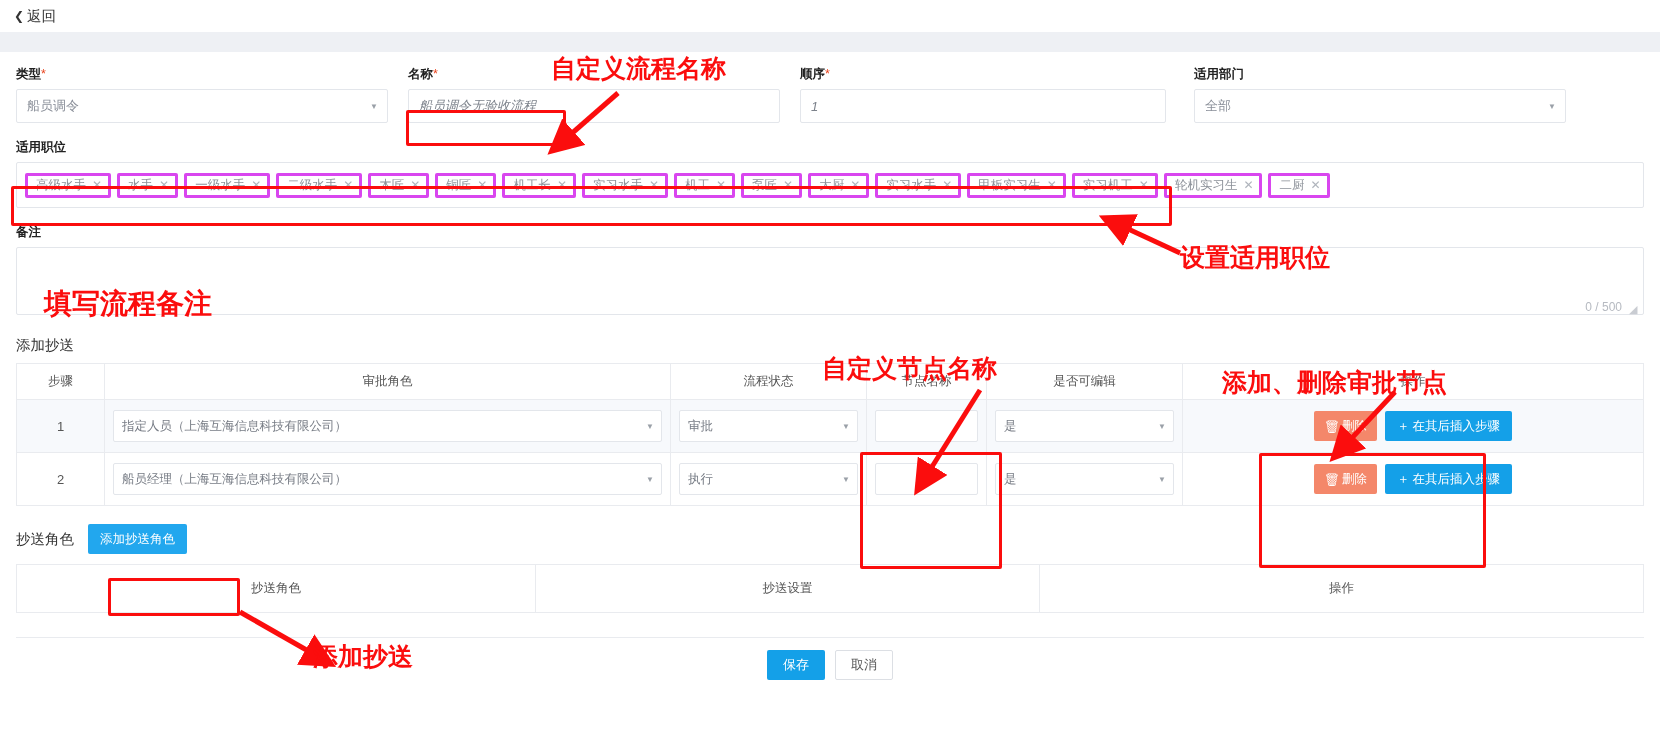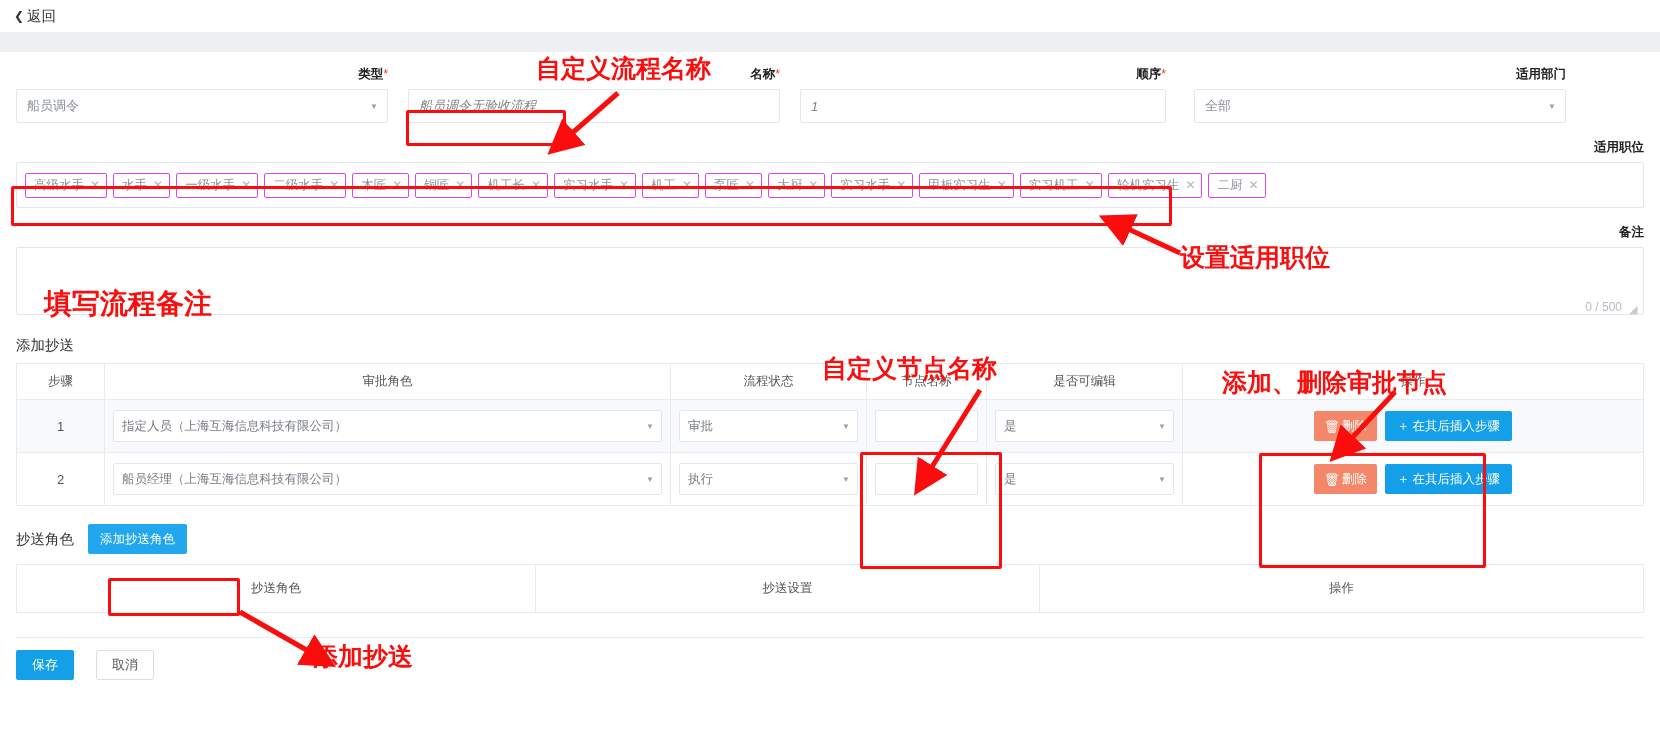--- a/index.html
+++ b/index.html
@@ -46,21 +46,20 @@
     padding: 0 16px;
     position: relative;
   }
 
   .field-label {
     font-size: 12.5px;
     font-weight: bold;
     color: #222;
     margin-bottom: 6px;
     display: block;
-    text-align: right;
   }
   .req { color: #e8421c; font-weight: normal; }
 
   .row1 {
     display: flex;
     padding-top: 14px;
   }
   .col { margin-right: 20px; }
   .col-type  { width: 372px; }
   .col-name  { width: 372px; }
@@ -99,21 +98,21 @@
     background: #fff;
     padding: 6px 8px;
     display: flex;
     flex-wrap: wrap;
     align-items: center;
     gap: 6px;
   }
   .tag {
     display: inline-flex;
     align-items: center;
-    border: 1px solid #d946ef;
+    border: 3px solid #d946ef;
     background: #fff;
     border-radius: 2px;
     padding: 2px 6px 2px 8px;
     font-size: 12.5px;
     color: #8c9199;
     height: 25px;
     white-space: nowrap;
   }
   .tag .x {
     margin-left: 6px;
@@ -260,22 +259,22 @@
     font-family: inherit;
   }
 
   
   .footer-sep {
     border-top: 1px solid #e9ebef;
     margin-top: 24px;
   }
   .footer {
     display: flex;
-    justify-content: flex-start;
-    gap: 22px;
+    justify-content: center;
+    gap: 10px;
     padding: 12px 0 0 0;
   }
   .btn-save {
     background: #14a0e8;
     color: #fff;
     border: none;
     border-radius: 2px;
     height: 30px;
     width: 58px;
     font-size: 13px;
@@ -558,19 +557,19 @@
     <line x1="1395" y1="392" x2="1350" y2="440" stroke="#fb0d0d" stroke-width="5" marker-end="url(#ah)"></line>
     <line x1="240" y1="612" x2="310" y2="652" stroke="#fb0d0d" stroke-width="5" marker-end="url(#ah)"></line>
   </svg>
 
   <div class="anno-box" style="left:406px;top:110px;width:160px;height:36px;"></div>
   <div class="anno-box" style="left:11px;top:186px;width:1161px;height:40px;"></div>
   <div class="anno-box" style="left:860px;top:452px;width:142px;height:117px;"></div>
   <div class="anno-box" style="left:1259px;top:453px;width:227px;height:115px;"></div>
   <div class="anno-box" style="left:108px;top:578px;width:132px;height:38px;"></div>
 
-  <div class="anno-text" style="left:536px;top:52px;font-size:25px;">自定义流程名称</div>
+  <div class="anno-text" style="left:551px;top:52px;font-size:25px;">自定义流程名称</div>
   <div class="anno-text" style="left:1180px;top:241px;font-size:25px;">设置适用职位</div>
   <div class="anno-text" style="left:44px;top:285px;font-size:28px;">填写流程备注</div>
   <div class="anno-text" style="left:1222px;top:366px;font-size:25px;">添加、删除审批节点</div>
   <div class="anno-text" style="left:822px;top:352px;font-size:25px;">自定义节点名称</div>
   <div class="anno-text" style="left:313px;top:640px;font-size:25px;">添加抄送</div>
 </div>
 
 </body></html>

